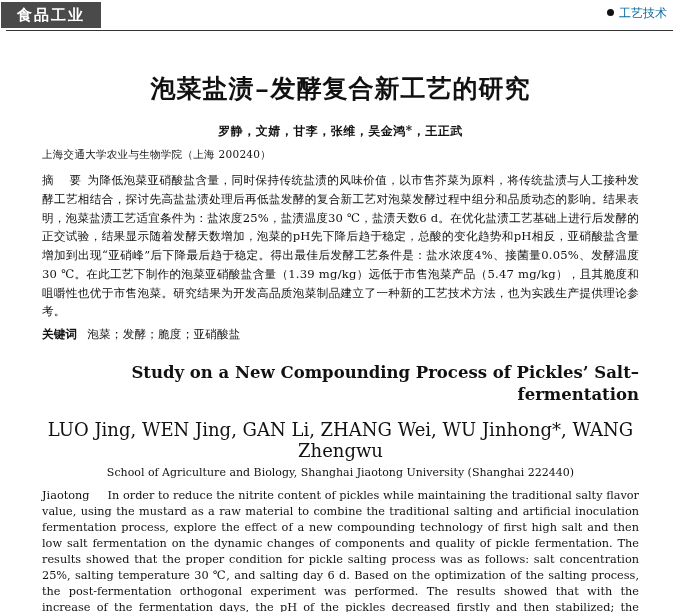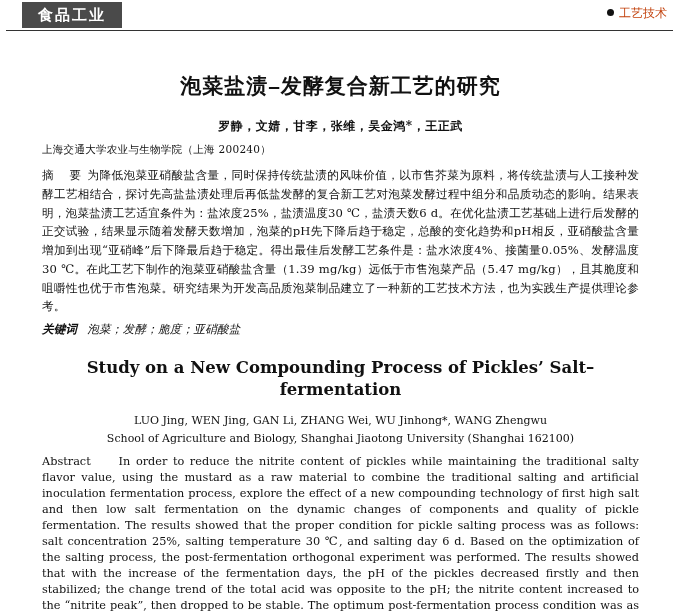--- a/index.html
+++ b/index.html
@@ -24,40 +24,40 @@
 
   
   .header {
     position: relative;
     height: 34px;
     margin: 0 -42px;
     padding: 0 0px;
   }
   .masthead {
     position: absolute;
-    left: 22px;
+    left: 1px;
     top: 2px;
     width: 100px;
     height: 26px;
     background: #4a4a4a;
     color: #ffffff;
     font-family: "DejaVu Serif", "Liberation Serif", serif;
     font-size: 15px;
     letter-spacing: 2px;
     text-align: center;
     line-height: 26px;
     font-weight: bold;
   }
   .header-right {
     position: absolute;
     right: 14px;
     top: 5px;
     font-size: 12px;
     font-family: "DejaVu Sans", "Liberation Sans", sans-serif;
-    color: #c2410c;
+    color: #0369a1;
   }
   .header-right .dot {
     display: inline-block;
     width: 7px;
     height: 7px;
     background: #111;
     border-radius: 50%;
     margin-right: 5px;
     vertical-align: 1px;
   }
@@ -66,25 +66,25 @@
     left: 6px;
     right: 8px;
     top: 30px;
     height: 1px;
     background: #333333;
   }
 
   
   .cn-title {
     text-align: center;
-    font-size: 21px;
+    font-size: 25px;
     font-weight: bold;
     letter-spacing: 1px;
     margin-top: 38px;
-    font-family: Liberation Sans, sans-serif;
+    font-family: Liberation Mono, monospace;
   }
   .cn-authors {
     text-align: center;
     font-size: 12px;
     font-weight: bold;
     margin-top: 18px;
     letter-spacing: 0.5px;
   }
   .cn-affil {
     text-align: left;
@@ -102,38 +102,37 @@
     letter-spacing: 0.2px;
   }
   .cn-abstract .lbl {
     font-weight: normal;
     letter-spacing: 2px;
   }
   .cn-keywords {
     margin-top: 6px;
     font-size: 11.6px;
     letter-spacing: 0.2px;
-    font-style: italic;
   }
   .cn-keywords .lbl {
     font-weight: bold;
     margin-right: 6px;
   }
 
   
   .en-title {
-    text-align: center;
+    text-align: right;
     font-size: 16.5px;
     margin-top: 20px;
     line-height: 1.3;
     font-family: "DejaVu Serif", "Liberation Serif", serif;
   }
   .en-authors {
     text-align: center;
-    font-size: 11px;
+    font-size: 18px;
     margin-top: 8px;
   }
   .en-affil {
     text-align: center;
     font-size: 11px;
     margin-top: 5px;
   }
   .en-abstract {
     margin-top: 9px;
     font-size: 11.3px;
@@ -170,21 +169,21 @@
 
   <div class="cn-keywords">
     <span class="lbl">关键词</span>
     <span>泡菜；发酵；脆度；亚硝酸盐</span>
   </div>
 
   <h2 class="en-title">Study on a New Compounding Process of Pickles’ Salt–fermentation</h2>
 
   <div class="en-authors">LUO Jing, WEN Jing, GAN Li, ZHANG Wei, WU Jinhong*, WANG Zhengwu</div>
 
-  <div class="en-affil">School of Agriculture and Biology, Shanghai Jiaotong University (Shanghai 162100)</div>
+  <div class="en-affil">School of Agriculture and Biology, Shanghai Jiaotong University (Shanghai 222440)</div>
 
   <div class="en-abstract">
-    <span class="lbl">Abstract</span>
+    <span class="lbl">Jiaotong</span>
     &nbsp;&nbsp;&nbsp;
     <span>In order to reduce the nitrite content of pickles while maintaining the traditional salty flavor value, using the mustard as a raw material to combine the traditional salting and artificial inoculation fermentation process, explore the effect of a new compounding technology of first high salt and then low salt fermentation on the dynamic changes of components and quality of pickle fermentation. The results showed that the proper condition for pickle salting process was as follows: salt concentration 25%, salting temperature 30 ℃, and salting day 6 d. Based on the optimization of the salting process, the post-fermentation orthogonal experiment was performed. The results showed that with the increase of the fermentation days, the pH of the pickles decreased firstly and then stabilized; the change trend of the total acid was opposite to the pH; the nitrite content increased to the “nitrite peak”, then dropped to be stable. The optimum post-fermentation process condition was as follows: salt concentration 4%, bacterial inoculum 0.05% and fermentation temperature 30 ℃. The nitrite content (1.39 mg/kg) was much lower than the marketed pickle product (5.47 mg/kg), and its crispness and chewiness were also superior to those of the marketed product. A new process technology method for the development of high-quality pickle products was established and the theoretical reference for practical production was provided.</span>
   </div>
 
 </div>
 
 </body></html>

